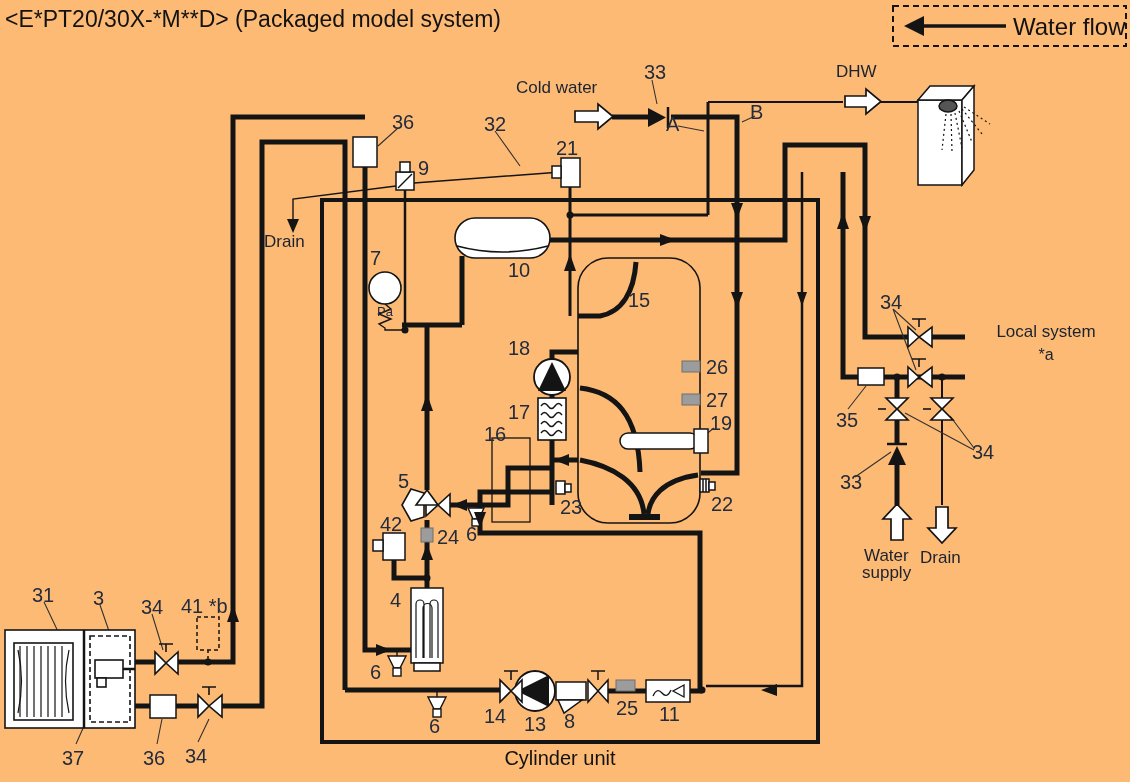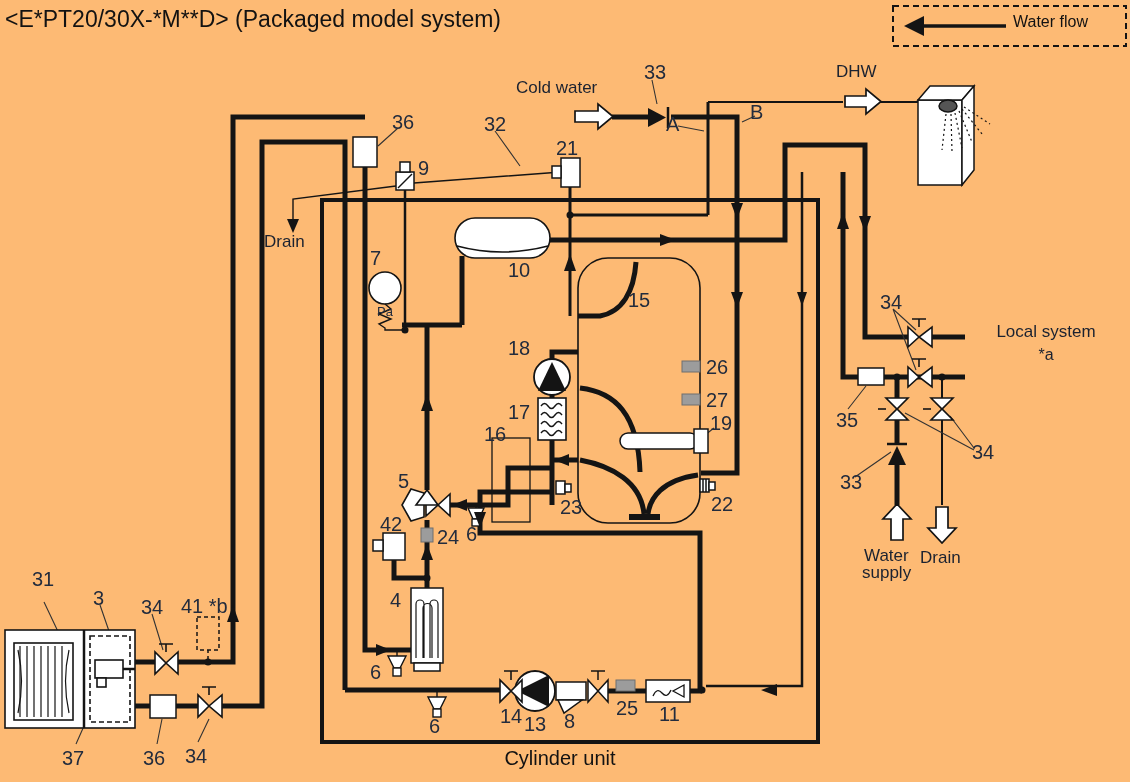--- a/index.html
+++ b/index.html
@@ -3,21 +3,21 @@
 <meta charset="utf-8">
 <style>
   html,body{margin:0;padding:0;background:#fff;}
   #stage{position:relative;width:1130px;height:782px;background:#fdba74;overflow:hidden;
          font-family:"Liberation Sans",sans-serif;}
   #stage svg{position:absolute;left:0;top:0;}
   .lbl{position:absolute;font-size:20px;color:#232c3d;white-space:nowrap;line-height:1.05;}
   .word{position:absolute;font-size:17px;color:#1b2230;white-space:nowrap;}
   #title{position:absolute;left:5px;top:6px;font-size:23px;color:#121212;}
   #cyl{position:absolute;left:430px;top:747px;width:260px;text-align:center;font-size:20px;color:#121212;}
-  #wflow{position:absolute;left:1013px;top:13px;font-size:16px;color:#121212;}
+  #wflow{position:absolute;left:1013px;top:13px;font-size:24px;color:#121212;}
   #pa{position:absolute;left:371px;top:280px;width:28px;text-align:center;font-size:13px;color:#232c3d;margin-top:24px;}
   #ls1{position:absolute;left:967px;top:322px;width:158px;text-align:center;font-size:17px;color:#1b2230;}
   #ls2{position:absolute;left:967px;top:346px;width:158px;text-align:center;font-size:16px;color:#1b2230;}
 </style>
 </head>
 <body>
 
 <div id="stage">
 
 <svg width="1130" height="782" viewBox="0 0 1130 782" fill="none" stroke="#141414" stroke-linecap="butt" stroke-linejoin="miter">
@@ -316,21 +316,21 @@
 <div class="word" style="left:516px;top:78px">Cold water</div>
 <div class="word" style="left:836px;top:62px">DHW</div>
 <div class="word" style="left:264px;top:232px">Drain</div>
 <div class="word" style="left:864px;top:546px">Water</div>
 <div class="word" style="left:862px;top:563px">supply</div>
 <div class="word" style="left:920px;top:548px">Drain</div>
 
 <div class="lbl" style="left:666px;top:114px">A</div>
 <div class="lbl" style="left:750px;top:102px">B</div>
 
-<div class="lbl" style="left:32px;top:569px">31</div>
+<div class="lbl" style="left:32px;top:585px">31</div>
 <div class="lbl" style="left:93px;top:588px">3</div>
 <div class="lbl" style="left:141px;top:597px">34</div>
 <div class="lbl" style="left:181px;top:596px">41 *b</div>
 <div class="lbl" style="left:62px;top:748px">37</div>
 <div class="lbl" style="left:143px;top:748px">36</div>
 <div class="lbl" style="left:185px;top:746px">34</div>
 <div class="lbl" style="left:392px;top:112px">36</div>
 <div class="lbl" style="left:418px;top:158px">9</div>
 <div class="lbl" style="left:484px;top:114px">32</div>
 <div class="lbl" style="left:556px;top:138px">21</div>
@@ -346,21 +346,21 @@
 <div class="lbl" style="left:710px;top:413px">19</div>
 <div class="lbl" style="left:398px;top:471px">5</div>
 <div class="lbl" style="left:380px;top:514px">42</div>
 <div class="lbl" style="left:437px;top:527px">24</div>
 <div class="lbl" style="left:560px;top:497px">23</div>
 <div class="lbl" style="left:711px;top:494px">22</div>
 <div class="lbl" style="left:466px;top:524px">6</div>
 <div class="lbl" style="left:370px;top:662px">6</div>
 <div class="lbl" style="left:429px;top:716px">6</div>
 <div class="lbl" style="left:390px;top:590px">4</div>
-<div class="lbl" style="left:500px;top:706px">14</div>
+<div class="lbl" style="left:484px;top:706px">14</div>
 <div class="lbl" style="left:524px;top:714px">13</div>
 <div class="lbl" style="left:564px;top:711px">8</div>
 <div class="lbl" style="left:616px;top:698px">25</div>
 <div class="lbl" style="left:659px;top:704px">11</div>
 <div class="lbl" style="left:880px;top:292px">34</div>
 <div class="lbl" style="left:836px;top:410px">35</div>
 <div class="lbl" style="left:972px;top:442px">34</div>
 <div class="lbl" style="left:840px;top:472px">33</div>
 
 </div>

